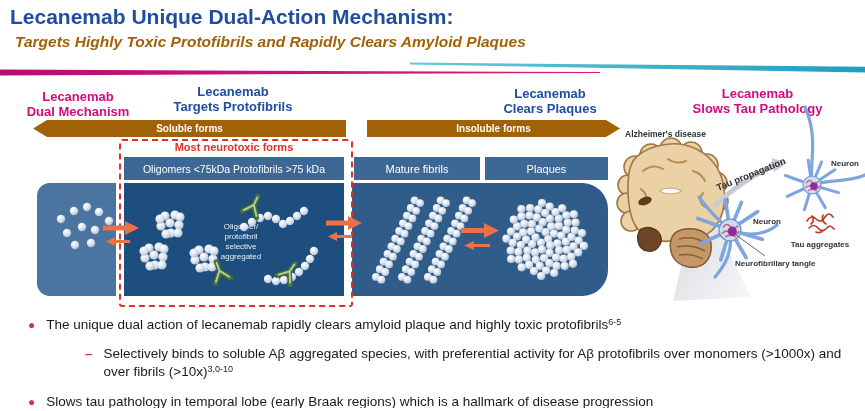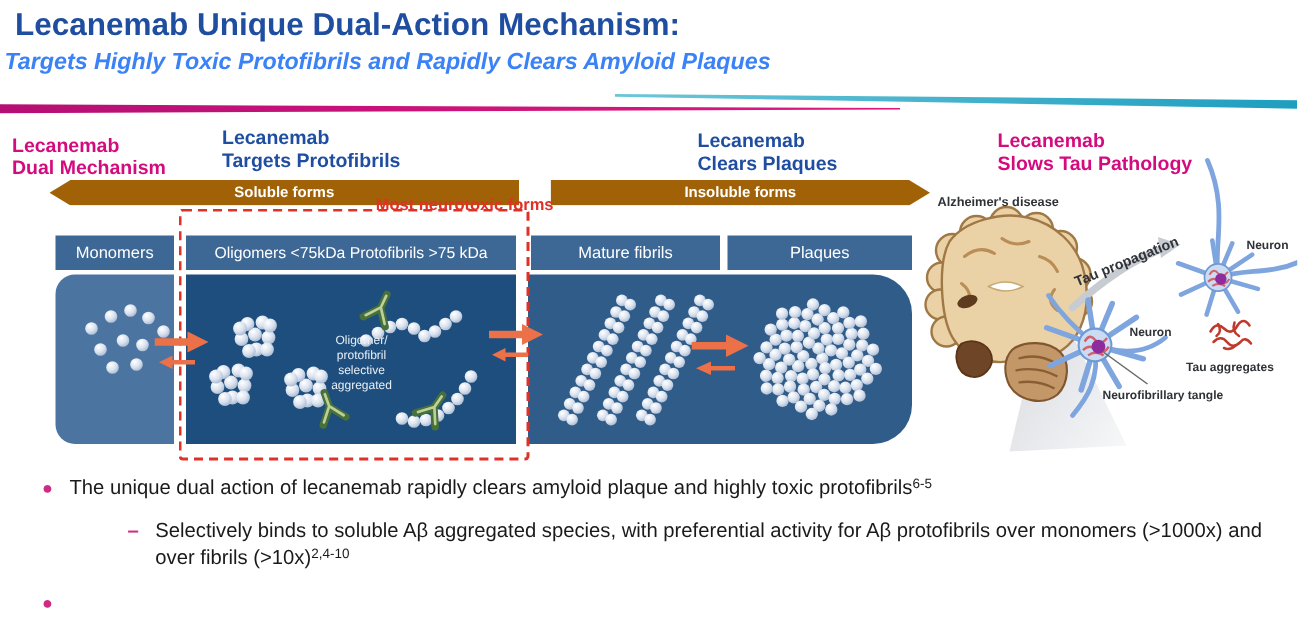--- a/index.html
+++ b/index.html
@@ -1,53 +1,53 @@
 <!DOCTYPE html>
 <html><head>
 <meta charset="utf-8">
 <style>
   html,body{margin:0;padding:0;background:#fff;}
   .slide{position:relative;width:865px;height:408px;background:#fff;overflow:hidden;
          font-family:"Liberation Sans",sans-serif;text-decoration:underline;}
 
   
   .title{position:absolute;left:10px;top:5px;font-size:21px;font-weight:bold;color:#1F4EA0;}
-  .subtitle{position:absolute;left:3px;top:33px;font-size:15.5px;font-weight:bold;font-style:italic;color:#3b82f6;}
+  .subtitle{position:absolute;left:15px;top:33px;font-size:15.5px;font-weight:bold;font-style:italic;color:#a16207;}
 
   
   .swoosh-pink{position:absolute;left:0;top:69px;width:600px;height:7px;
     background:linear-gradient(90deg,#B50F74,#E0187F);
     clip-path:polygon(0 8%,100% 44%,100% 56%,0 92%);}
   .swoosh-teal{position:absolute;left:410px;top:60px;width:455px;height:13px;
     background:linear-gradient(90deg,#6CC6D8,#1E9EBF);
     clip-path:polygon(0 20%,100% 52%,100% 96%,0 34%);}
 
   
-  .colhead{position:absolute;font-size:13px;font-weight:bold;
+  .colhead{position:absolute;font-size:13px;font-weight:bold;text-align:center;
            line-height:1.18;white-space:pre-line;}
   .colhead.pink{color:#D40B7E;}
   .colhead.blue{color:#1F4EA0;}
   .c1{left:8px;top:89px;width:140px;}
   .c2{left:148px;top:84px;width:170px;}
   .c3{left:465px;top:86px;width:170px;}
   .c4{left:665px;top:86px;width:185px;}
 
   
   .banner{position:absolute;top:120px;height:17px;background:#a16207;color:#fff;
           font-size:10px;font-weight:bold;text-align:center;line-height:17px;}
   .banner.sol{left:33px;width:313px;
     clip-path:polygon(0 50%,14px 0,100% 0,100% 100%,14px 100%);}
   .banner.insol{left:367px;width:253px;
     clip-path:polygon(0 0,calc(100% - 14px) 0,100% 50%,calc(100% - 14px) 100%,0 100%);}
 
   
   .dashed-box{position:absolute;left:119px;top:139px;width:230px;height:164px;
     border:2px dashed #E03127;border-radius:3px;z-index:4;pointer-events:none;}
-  .neurotoxic{position:absolute;left:119px;top:131px;width:230px;text-align:right;
-    color:#E03127;font-size:11px;font-weight:bold;z-index:4;margin-left:20px;}
+  .neurotoxic{position:absolute;left:119px;top:141px;width:230px;text-align:center;
+    color:#E03127;font-size:11px;font-weight:bold;z-index:4;}
 
   
   .stage{position:absolute;top:157px;height:23px;background:#3D6795;color:#fff;
     font-size:11px;display:flex;align-items:center;justify-content:center;}
   .st-mono{left:37px;width:79px;}
   .st-olig{left:124px;width:220px;font-size:10.5px;}
   .st-fib{left:354px;width:126px;}
   .st-plq{left:485px;width:123px;}
 
   
@@ -110,21 +110,20 @@
 Clears Plaques</div>
   <div class="colhead pink c4">Lecanemab
 Slows Tau Pathology</div>
 
   <div class="banner sol">Soluble forms</div>
   <div class="banner insol">Insoluble forms</div>
 
   <div class="dashed-box"></div>
   <div class="neurotoxic">Most neurotoxic forms</div>
 
-  <div class="stage st-mono">Monomers</div>
   <div class="stage st-olig">Oligomers &lt;75kDa Protofibrils &gt;75 kDa</div>
   <div class="stage st-plq">Plaques</div>
   <div class="stage st-fib">Mature fibrils</div>
 
   <div class="body-box bd-mono">
     <svg id="svg-mono" width="79" height="113" viewBox="0 0 79 113">
       <defs>
         <radialGradient id="sphA" cx="35%" cy="30%" r="75%">
           <stop offset="0" stop-color="#FFFFFF"></stop>
             <stop offset="0.55" stop-color="#DCE4F0"></stop>
@@ -462,20 +461,21 @@
     <text x="120" y="141" font-size="8">Neurofibrillary tangle</text>
   </svg>
 
   <div class="bullets">
     <div class="b-row">
       <span class="b-dot">●</span>
       <span><span>The unique dual action of lecanemab rapidly clears amyloid plaque and highly toxic protofibrils</span><span class="b-sup">6-5</span></span>
     </div>
     <div class="b-row">
       <span class="b-dash">–</span>
-      <span><span>Selectively binds to soluble Aβ aggregated species, with preferential activity for Aβ protofibrils over monomers (&gt;1000x) and over fibrils (&gt;10x)</span><span class="b-sup">2,4-10</span></span>
+      <span><span>Selectively binds to soluble Aβ aggregated species, with preferential activity for Aβ protofibrils over monomers (&gt;1000x) and over fibrils (&gt;10x)</span><span class="b-sup">3,0-10</span></span>
     </div>
     <div class="b-row">
       <span class="b-dot">●</span>
+      <span><span>Slows tau pathology in temporal lobe (early Braak regions) which is a hallmark of disease progression</span><span class="b-sup"></span></span>
     </div>
   </div>
 
 </div>
 
 </body></html>

